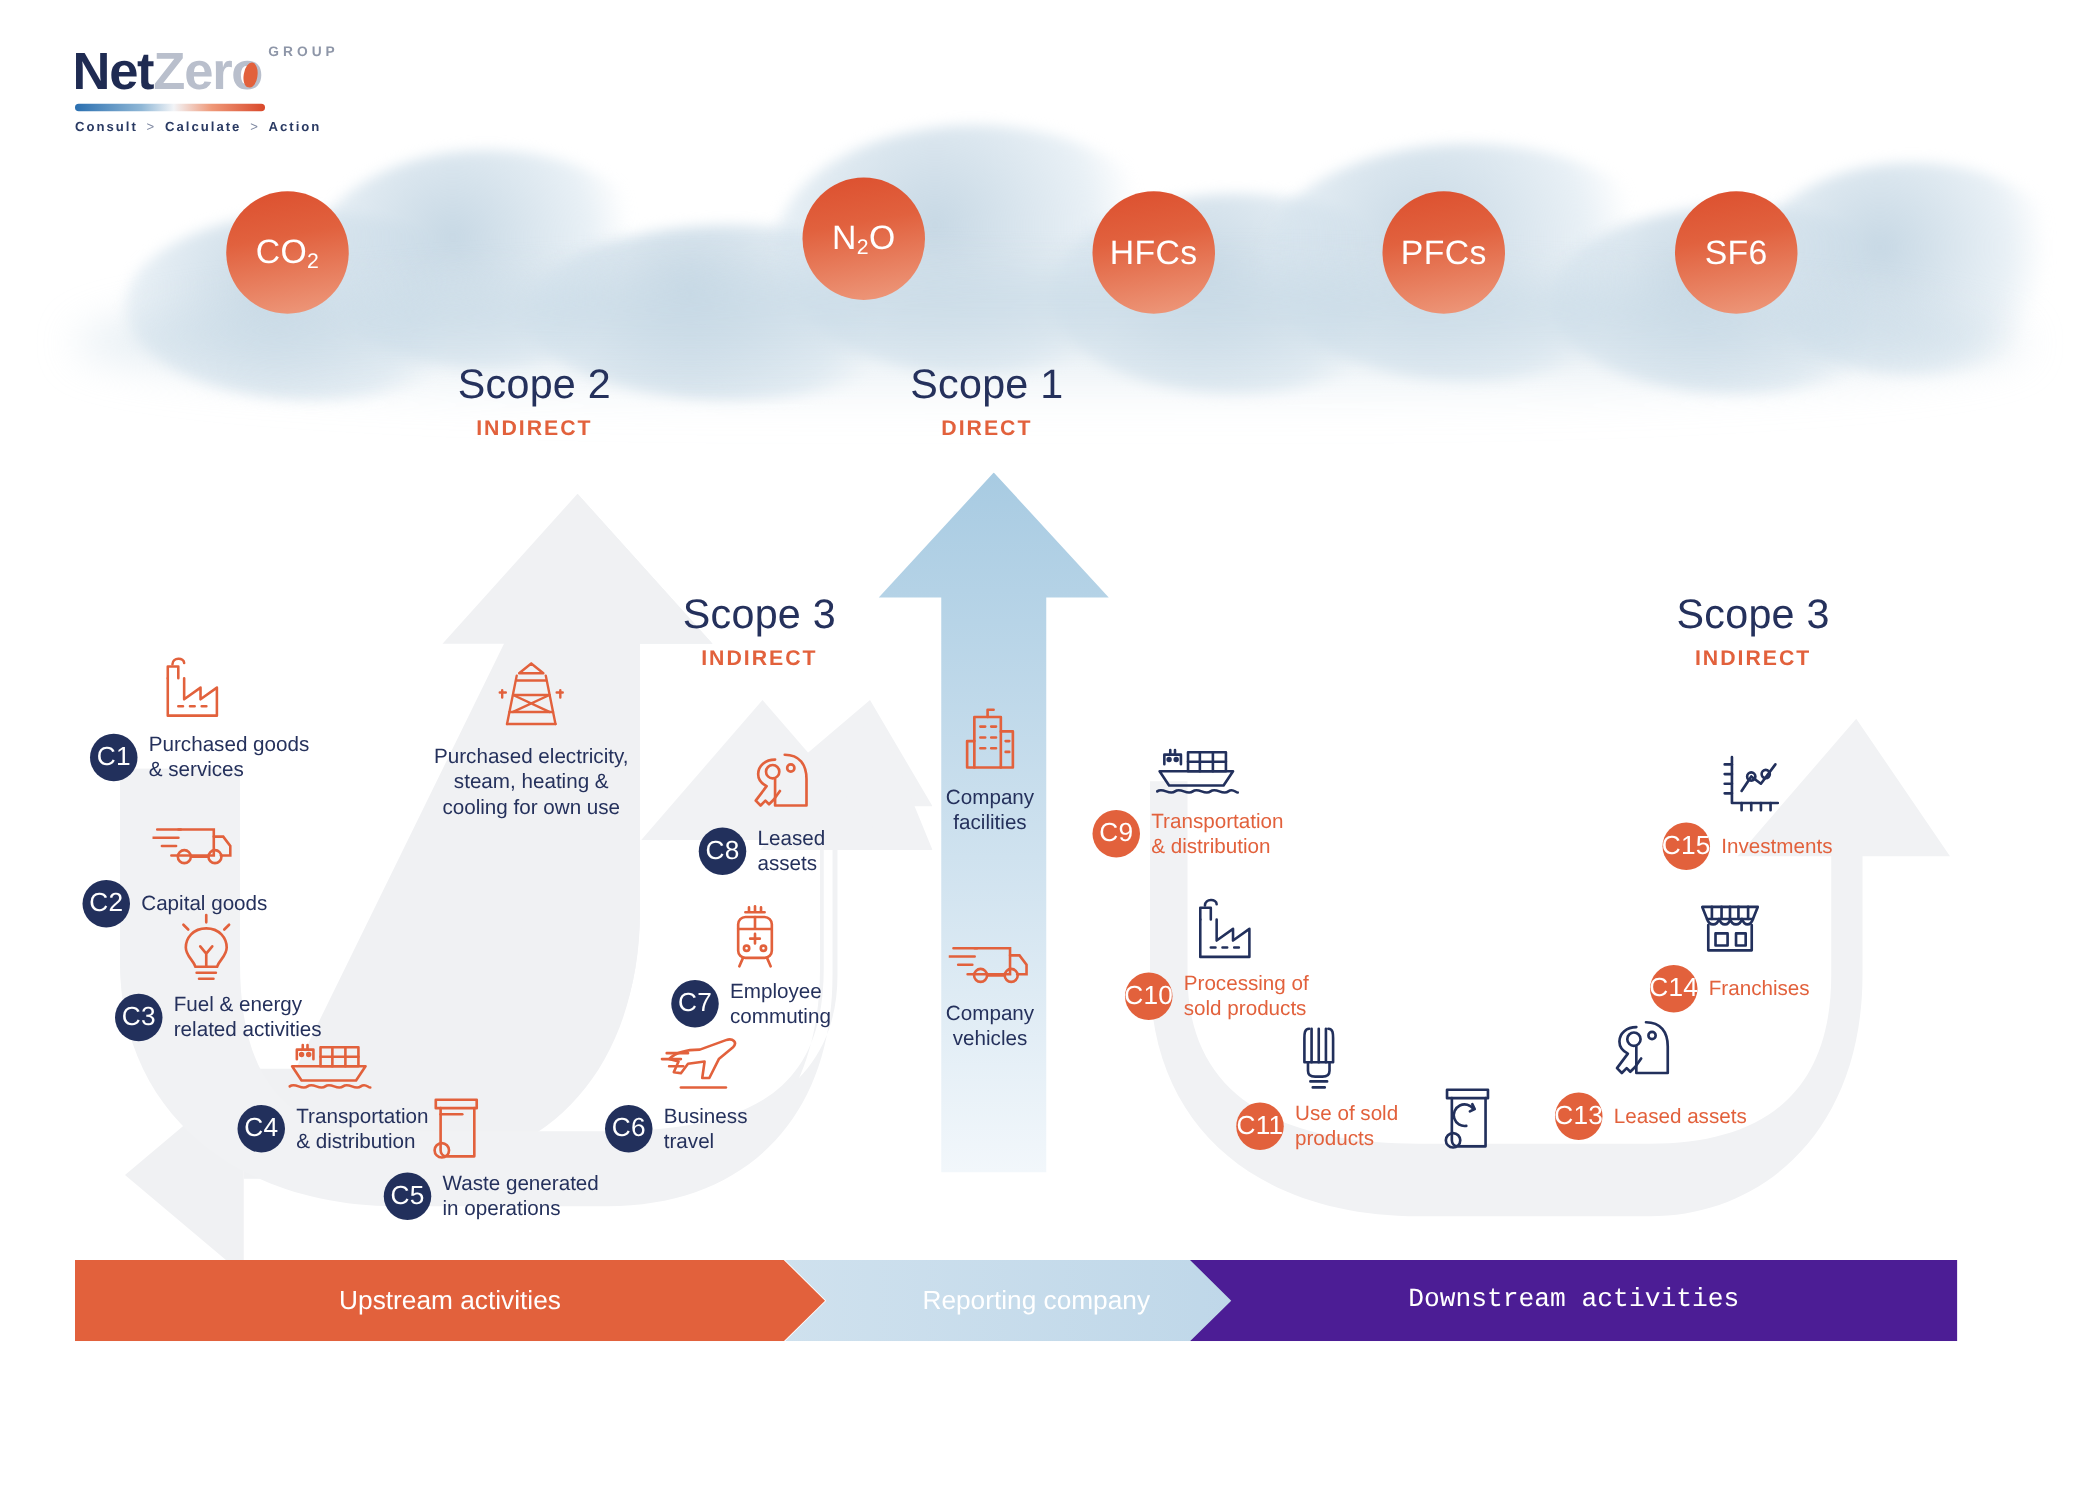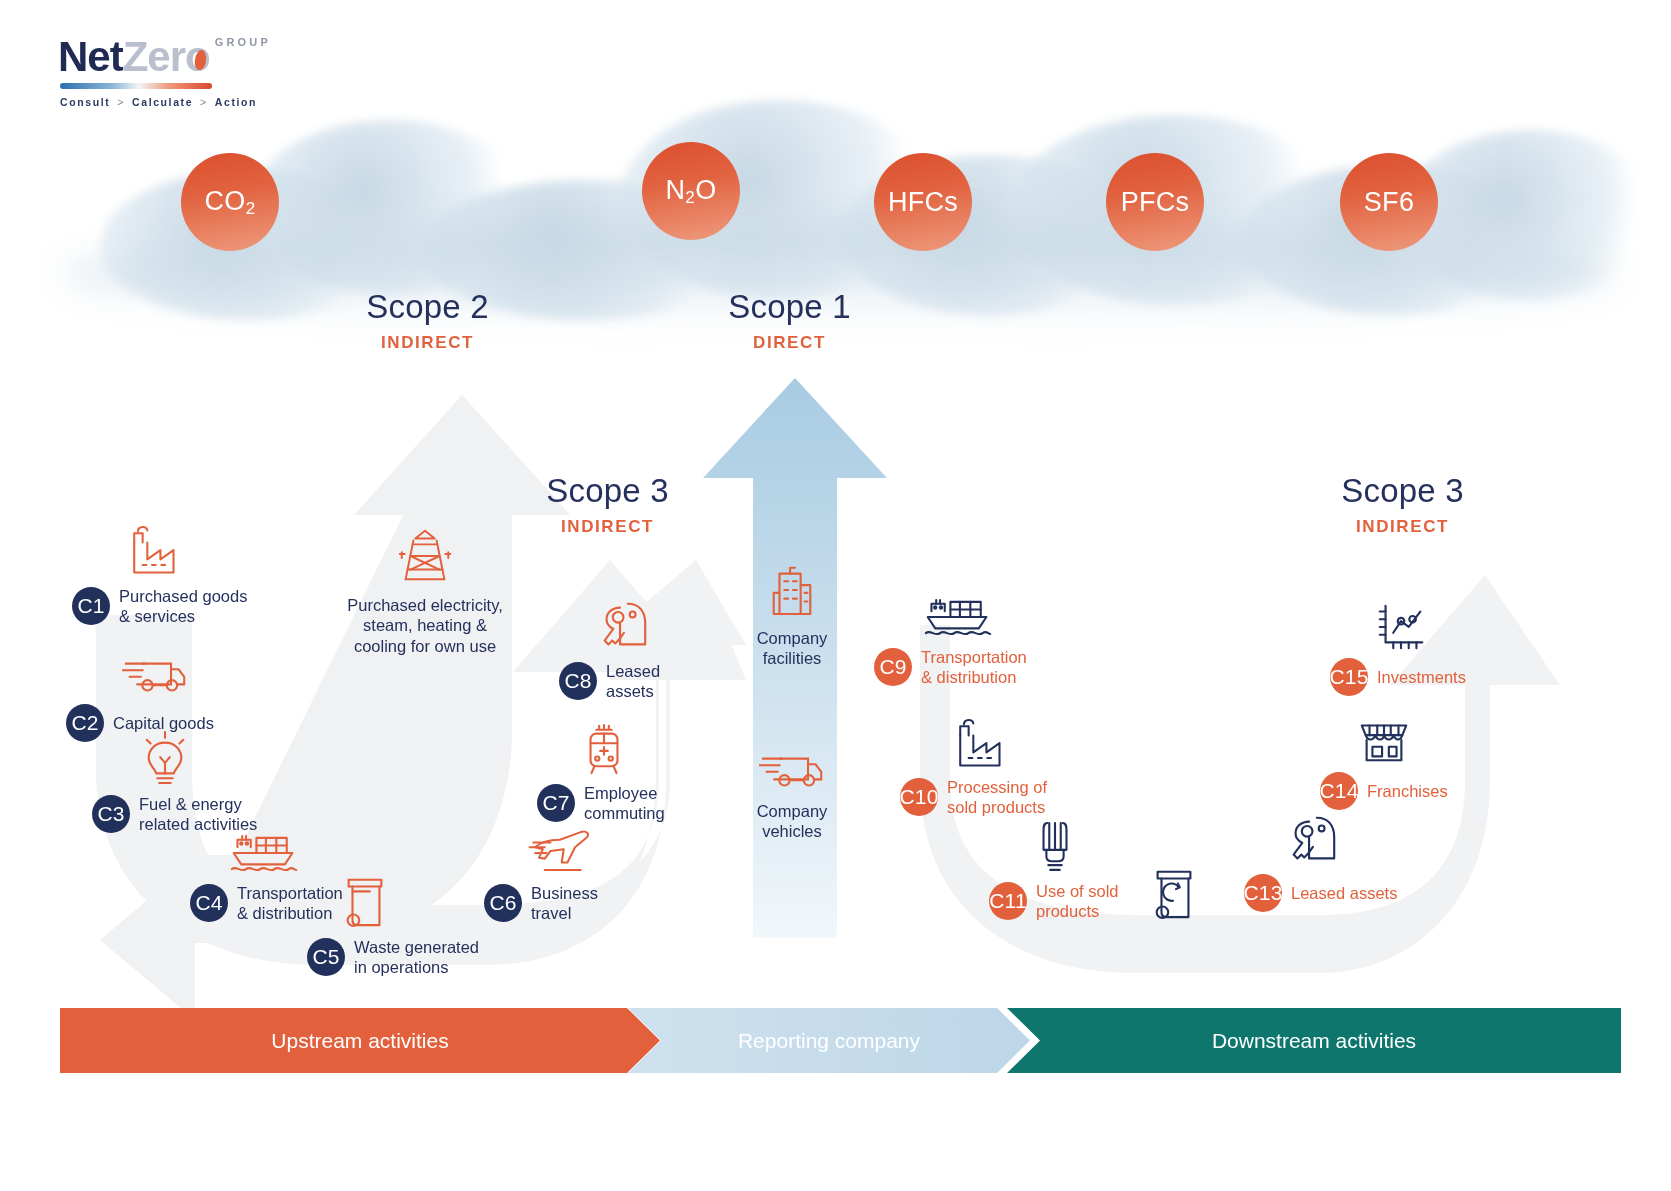--- a/index.html
+++ b/index.html
@@ -63,22 +63,22 @@
 
   
   .banner { position: absolute; left: 60px; top: 1008px; width: 1552px; height: 77px; }
   .banner .seg { position: absolute; top: 0; height: 65px; display: flex; align-items: center;
                  justify-content: center; color: #fff; font-size: 21px; }
   .seg-up   { left: 0;    width: 600px; background: #e2613c;
               clip-path: polygon(0 0, 567px 0, 600px 50%, 567px 100%, 0 100%); }
   .seg-rep  { left: 568px; width: 402px;
               background: linear-gradient(90deg,#cfe1ee 0%, #bdd6e8 100%);
               clip-path: polygon(0 0, 369px 0, 402px 50%, 369px 100%, 0 100%, 33px 50%); color:#25315c; }
-  .seg-down { left: 947px; width: 614px; background: #0f766e;
-              clip-path: polygon(0 0, 614px 0, 614px 100%, 0 100%, 33px 50%); }
+  .seg-down { left: 892px; width: 614px; background: #4c1d95;
+              clip-path: polygon(0 0, 614px 0, 614px 100%, 0 100%, 33px 50%); font-family: Liberation Mono, monospace; }
 </style>
 </head>
 <body>
 
 <div class="stage">
 
   <div class="cloudband">
     <div class="c" style="left:100px;  top:110px; width:300px; height:150px;"></div>
     <div class="c" style="left:250px;  top:60px;  width:280px; height:175px;"></div>
     <div class="c" style="left:420px;  top:120px; width:330px; height:140px;"></div>

